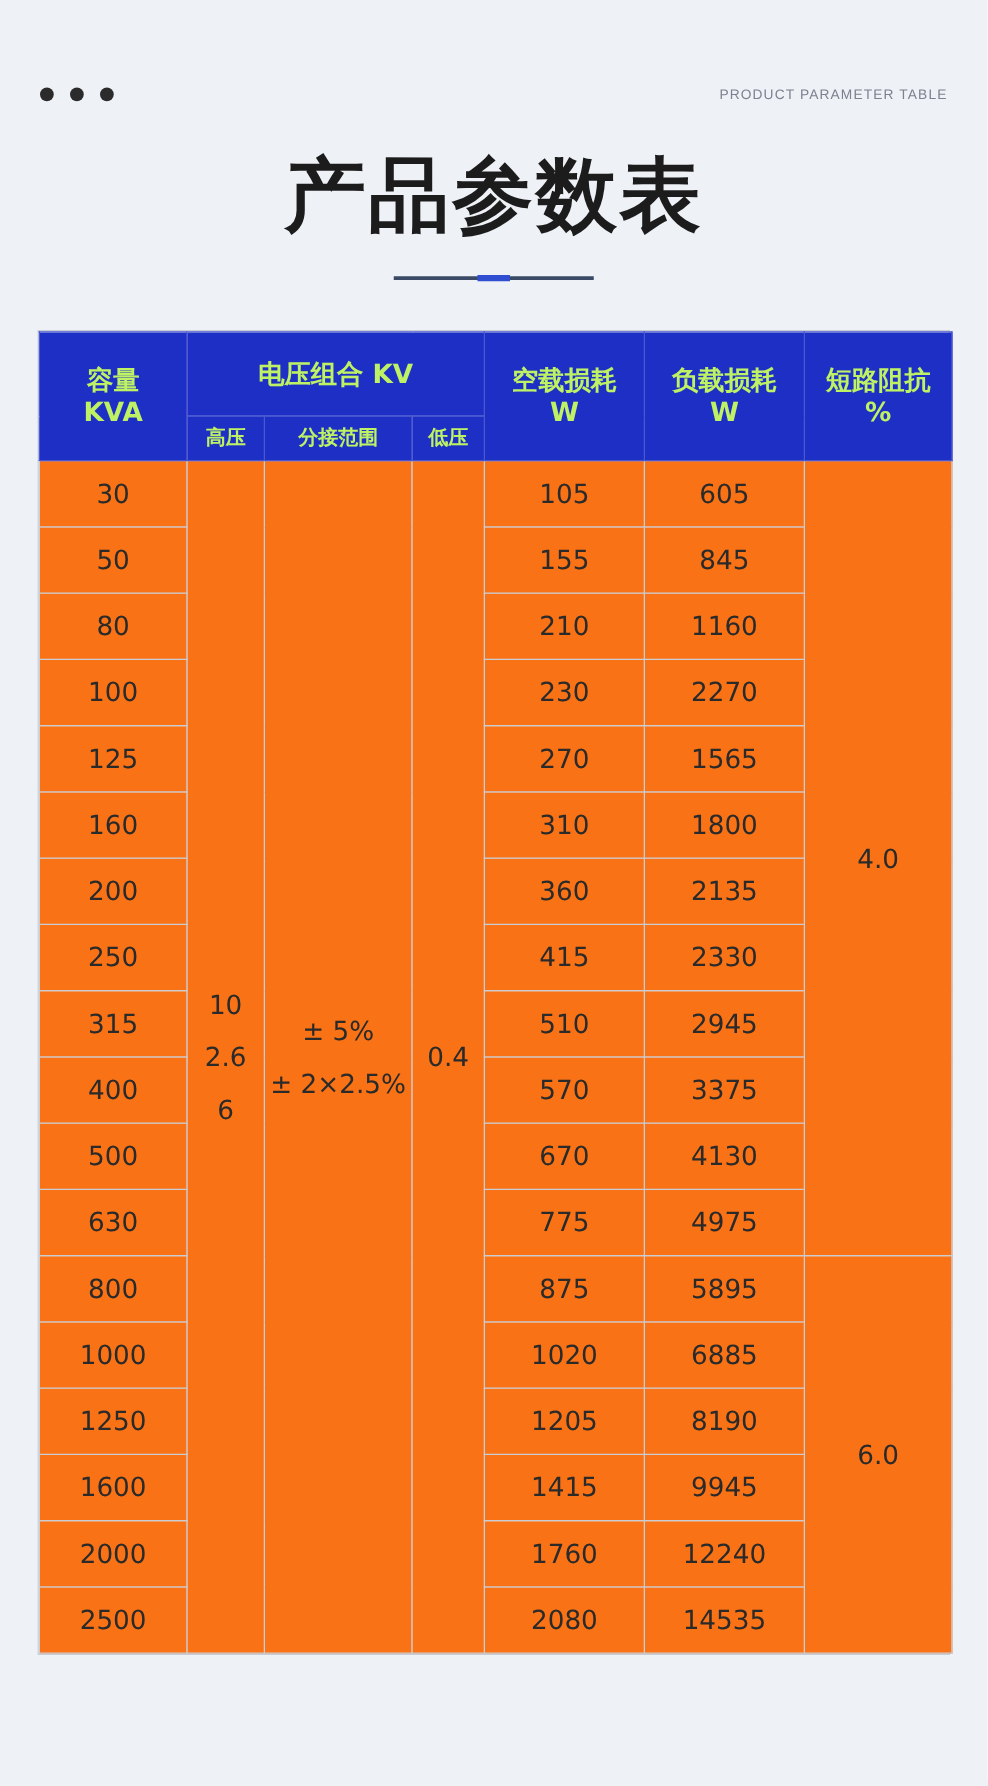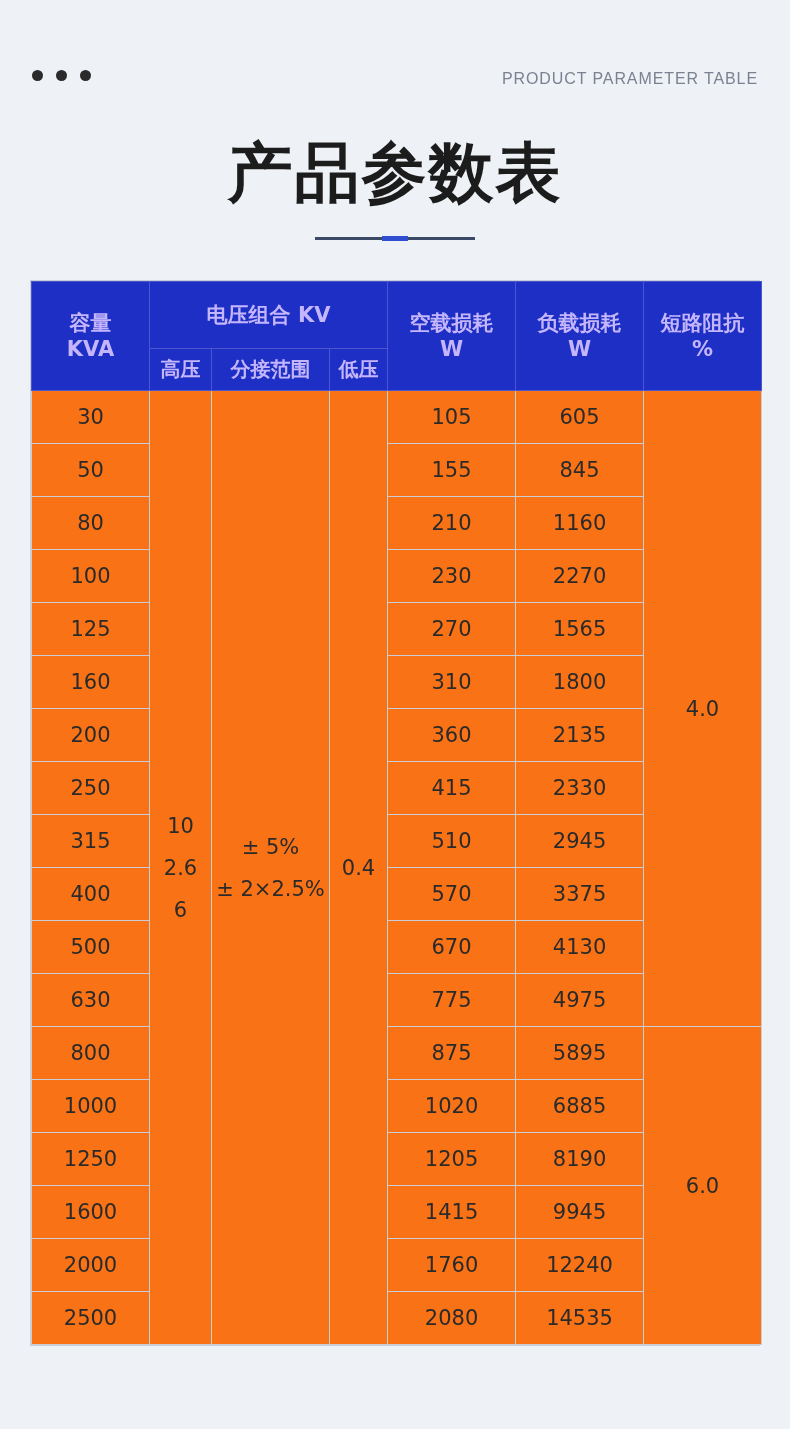--- a/index.html
+++ b/index.html
@@ -37,30 +37,30 @@
     display: block;
     width: 11px;
     height: 11px;
     border-radius: 50%;
     background: #2b2b2b;
   }
   .eyebrow {
     position: absolute;
     right: 32px;
     top: 70px;
-    font-size: 16px;
+    font-size: 11px;
     letter-spacing: 0.9px;
     color: #7b8190;
     font-family: "Liberation Sans", sans-serif;
   }
 
   
   .title-block {
     text-align: center;
-    margin-top: 30px;
+    margin-top: 14px;
   }
   .main-title {
     font-size: 65px;
     line-height: 1;
     font-weight: bold;
     letter-spacing: 2px;
     color: #1c1c1c;
     font-family: "DejaVu Sans", "Liberation Sans", sans-serif;
   }
   .divider {
@@ -92,28 +92,28 @@
     width: 100%;
     table-layout: fixed;
   }
   th, td {
     border: 1px solid #c9cdd6;
     text-align: center;
     vertical-align: middle;
   }
   thead th {
     background: #1d2fc4;
-    color: #c4b5fd;
+    color: #bef264;
     border-color: #4a57cf;
     font-weight: bold;
     font-family: "DejaVu Sans", "Liberation Sans", sans-serif;
   }
   th.h-big { font-size: 21px; line-height: 1.25; padding: 6px 2px; }
   th.h-mid { font-size: 21px; line-height: 1.25; padding: 20px 2px; }
-  th.h-sub { font-size: 20px; padding: 7px 2px; }
+  th.h-sub { font-size: 16px; padding: 7px 2px; }
 
   tbody td {
     font-size: 21px;
     color: #2a2a2a;
     background: #f97316;
     height: 50px;
     font-family: "DejaVu Sans", "Liberation Sans", sans-serif;
   }
   td.merged {
     font-size: 21px;

